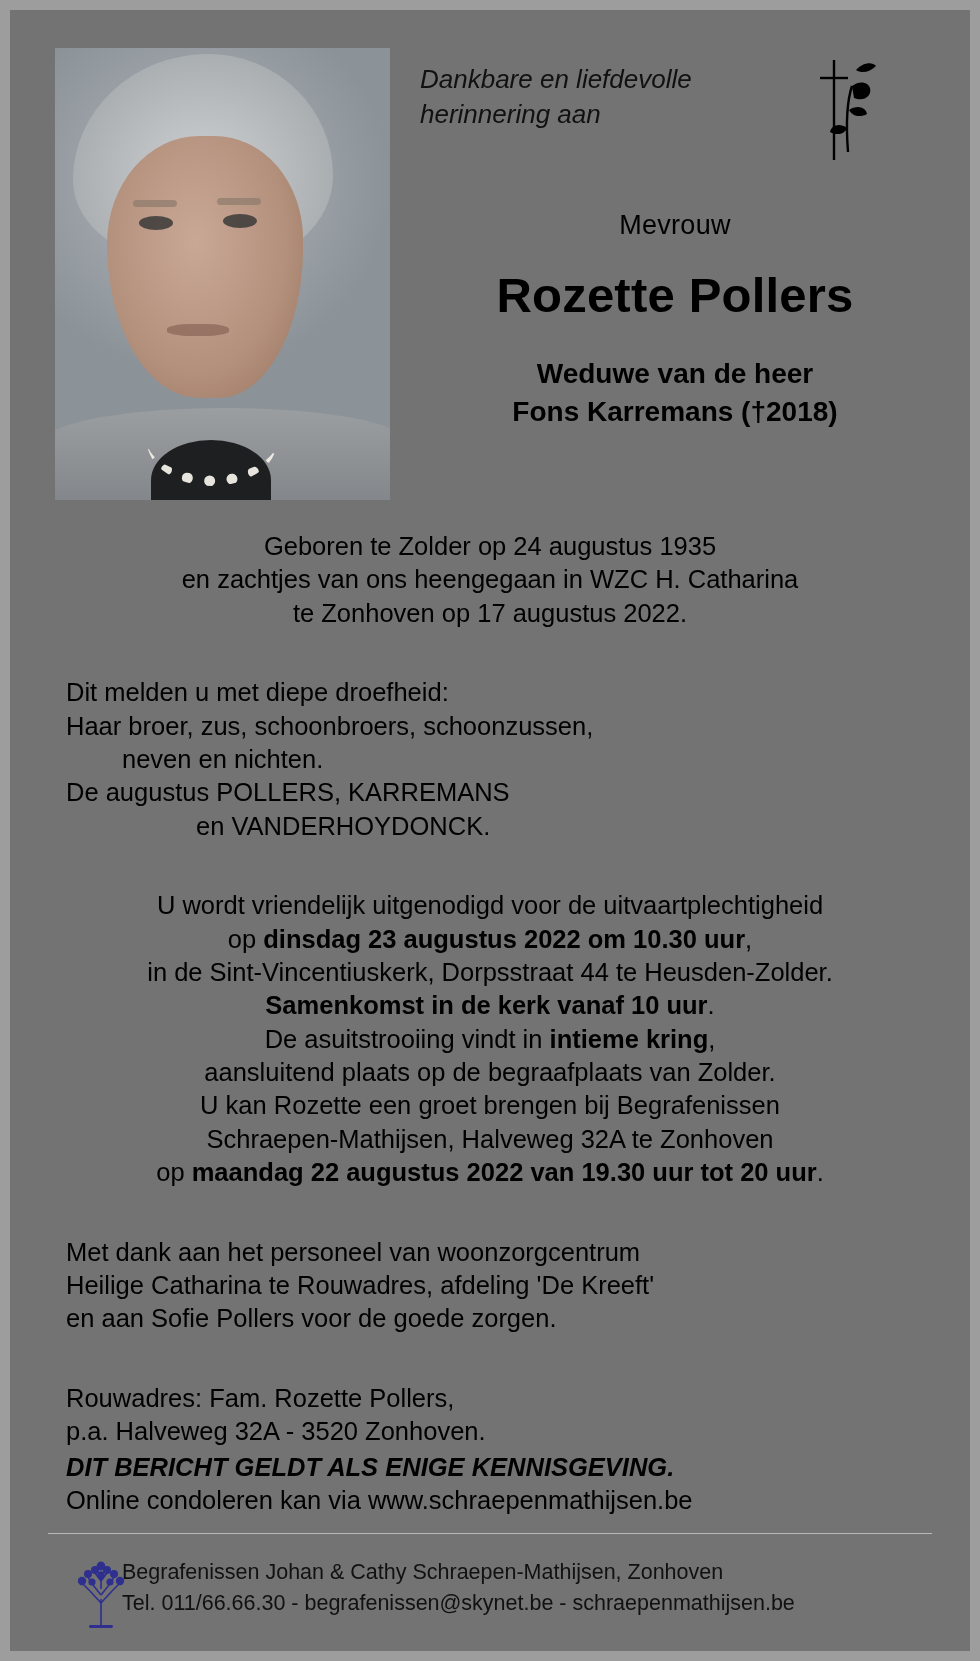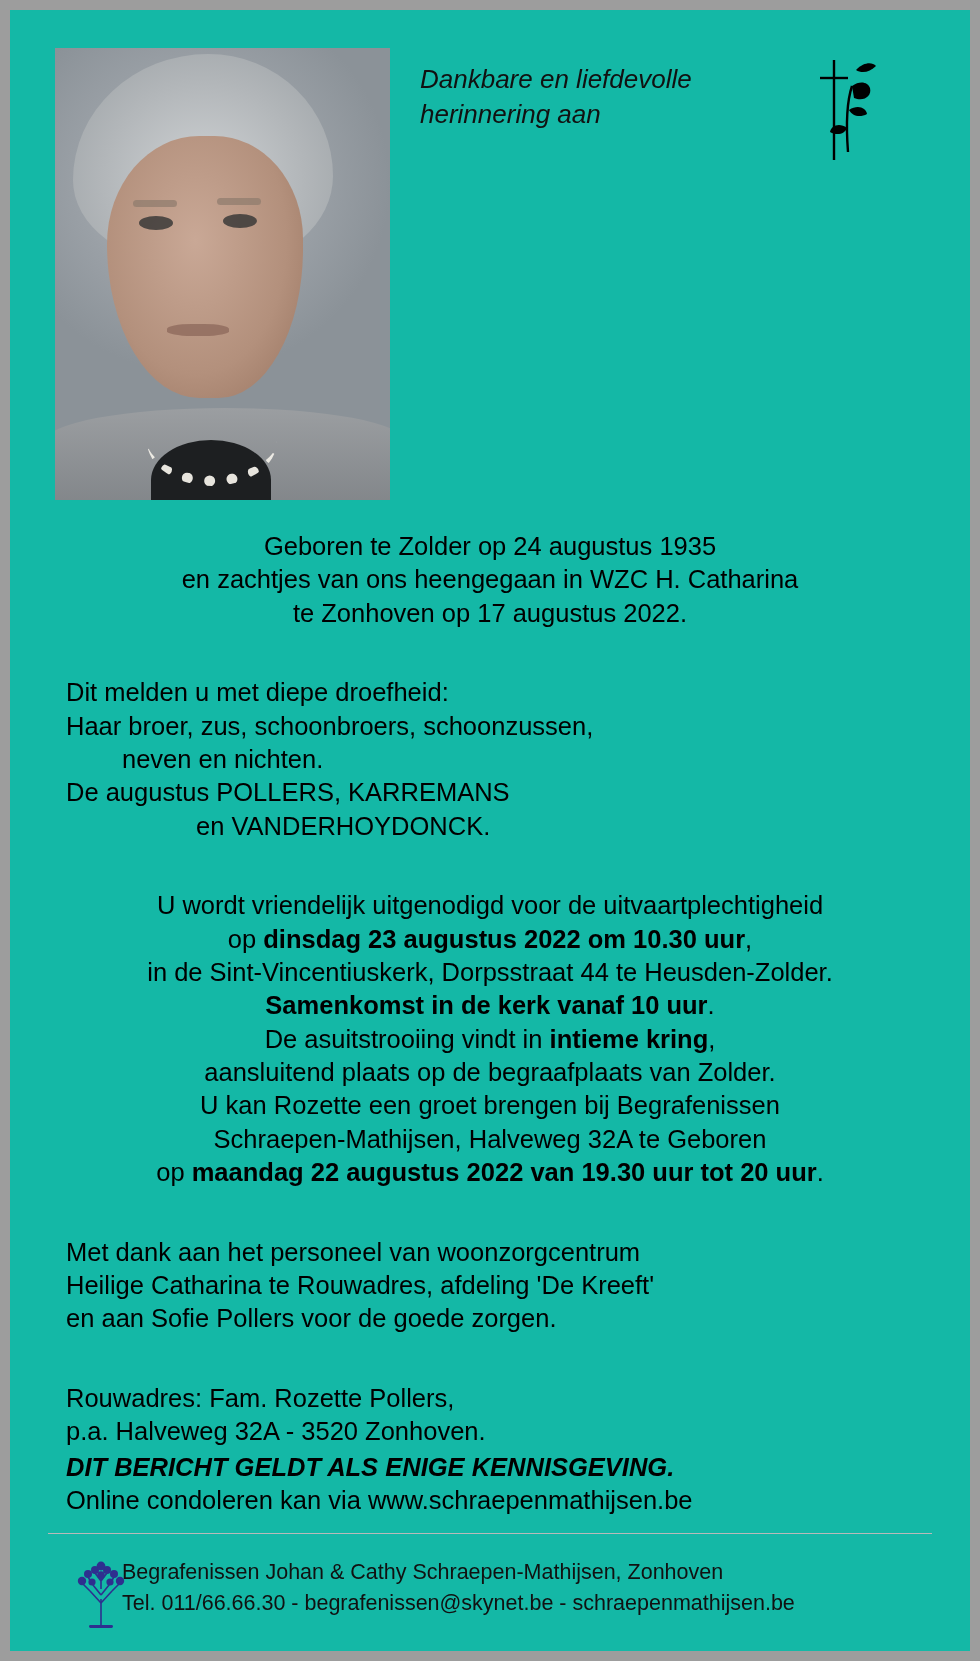--- a/index.html
+++ b/index.html
@@ -9,21 +9,21 @@
     font-family: "Liberation Sans", sans-serif;
   }
   .page {
     width: 980px; height: 1661px;
     position: relative;
     background: #9d9d9d;
     padding: 10px;
   }
   .card {
     width: 100%; height: 100%;
-    background: #14b8a6;
+    background: #737373;
     position: relative;
     overflow: hidden;
   }
 
   
   .header {
     position: relative;
     height: 490px;
   }
   .portrait {
@@ -189,20 +189,28 @@
             <line x1="8" y1="22" x2="36" y2="22"></line>
             <path d="M36 96 C34 70 34 48 40 30"></path>
             <path d="M40 30 C48 24 56 26 58 32 C60 40 52 46 42 42 Z" fill="#000" stroke="none"></path>
             <path d="M37 54 C46 48 54 52 55 58 C48 62 40 60 37 54 Z" fill="#000" stroke="none"></path>
             <path d="M35 72 C27 66 19 70 18 76 C25 80 33 78 35 72 Z" fill="#000" stroke="none"></path>
             <path d="M44 14 C52 6 60 6 64 10 C58 16 50 18 44 14 Z" fill="#000" stroke="none"></path>
           </g>
         </svg>
       </div>
 
+      <div class="name-block">
+        <div class="mevrouw">Mevrouw</div>
+        <div class="bigname">Rozette Pollers</div>
+        <div class="widow">
+          <div>Weduwe van de heer</div>
+          <div>Fons Karremans (†2018)</div>
+        </div>
+      </div>
     </div>
 
     <div class="body">
 
       <div class="blk born">
         <div>Geboren te Zolder op 24 augustus 1935</div>
         <div>en zachtjes van ons heengegaan in WZC H. Catharina</div>
         <div>te Zonhoven op 17 augustus 2022.</div>
       </div>
 
@@ -221,21 +229,21 @@
         </div>
         <div>in de Sint-Vincentiuskerk, Dorpsstraat 44 te Heusden-Zolder.</div>
         <div>
           <b>Samenkomst in de kerk vanaf 10 uur</b><span>.</span>
         </div>
         <div>
           <span>De asuitstrooiing vindt in </span><b>intieme kring</b><span>,</span>
         </div>
         <div>aansluitend plaats op de begraafplaats van Zolder.</div>
         <div>U kan Rozette een groet brengen bij Begrafenissen</div>
-        <div>Schraepen-Mathijsen, Halveweg 32A te Geboren</div>
+        <div>Schraepen-Mathijsen, Halveweg 32A te Zonhoven</div>
         <div>
           <span>op </span><b>maandag 22 augustus 2022 van 19.30 uur tot 20 uur</b><span>.</span>
         </div>
       </div>
 
       <div class="blk left mt-xl">
         <div>Met dank aan het personeel van woonzorgcentrum</div>
         <div>Heilige Catharina te Rouwadres, afdeling 'De Kreeft'</div>
         <div>en aan Sofie Pollers voor de goede zorgen.</div>
       </div>

